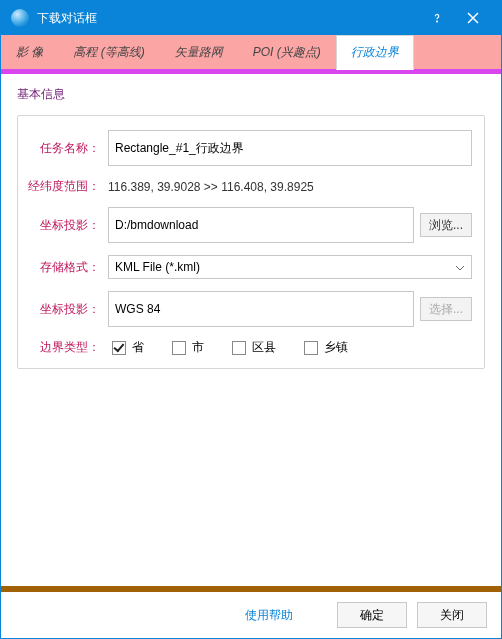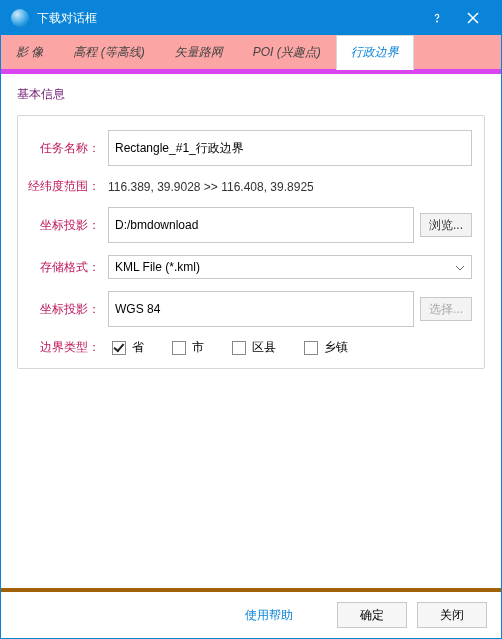--- a/index.html
+++ b/index.html
@@ -20,21 +20,21 @@
   .txt { height: 36px; border: 1px solid #c8c8c8; padding: 0 6px; background: #fff; outline: none; }
   .btn-s { height: 24px; border: 1px solid #c8c8c8; background: #f3f3f3; padding: 0 8px; margin-left: 6px; cursor: pointer; color: #333; }
   .btn-s:disabled { color: #aaa; }
   .select { height: 24px; border: 1px solid #c8c8c8; background: #fff; display: flex; align-items: center; padding: 8px 6px; cursor: pointer; position: relative; text-align: center; }
   .select .caret { position: absolute; right: 6px; top: 50%; transform: translateY(-50%); }
   .checks { display: flex; gap: 28px; align-items: center; margin-left: 4px;}
   .chk { display: flex; align-items: center; gap: 6px; cursor: pointer; }
   .chk .box { width: 14px; height: 14px; border: 1px solid #888; background: #fff; display: flex; align-items: center; justify-content: center; }
   .chk .box.checked::after { content: ""; display: block; width: 4px; height: 8px; border: solid #222; border-width: 0 2px 2px 0; transform: rotate(40deg) translate(-1px,-1px); }
   .static { color: #333; }
-  .footer { border-top: 4px solid #a16207; padding: 10px 14px; display: flex; align-items: center; justify-content: flex-end; gap: 10px; }
+  .footer { border-top: 6px solid #a16207; padding: 10px 14px; display: flex; align-items: center; justify-content: flex-end; gap: 10px; }
   .footer .help { color: #0a84d8; cursor: pointer; margin-right: auto; margin-left: 230px; }
   .footer .btn { width: 70px; height: 26px; border: 1px solid #c8c8c8; background: #f6f6f6; cursor: pointer; }
 </style>
 </head>
 <body>
 
 <div class="titlebar">
   <div class="app-icon"></div>
   <div class="title">下载对话框</div>
   <div class="tbtn">

